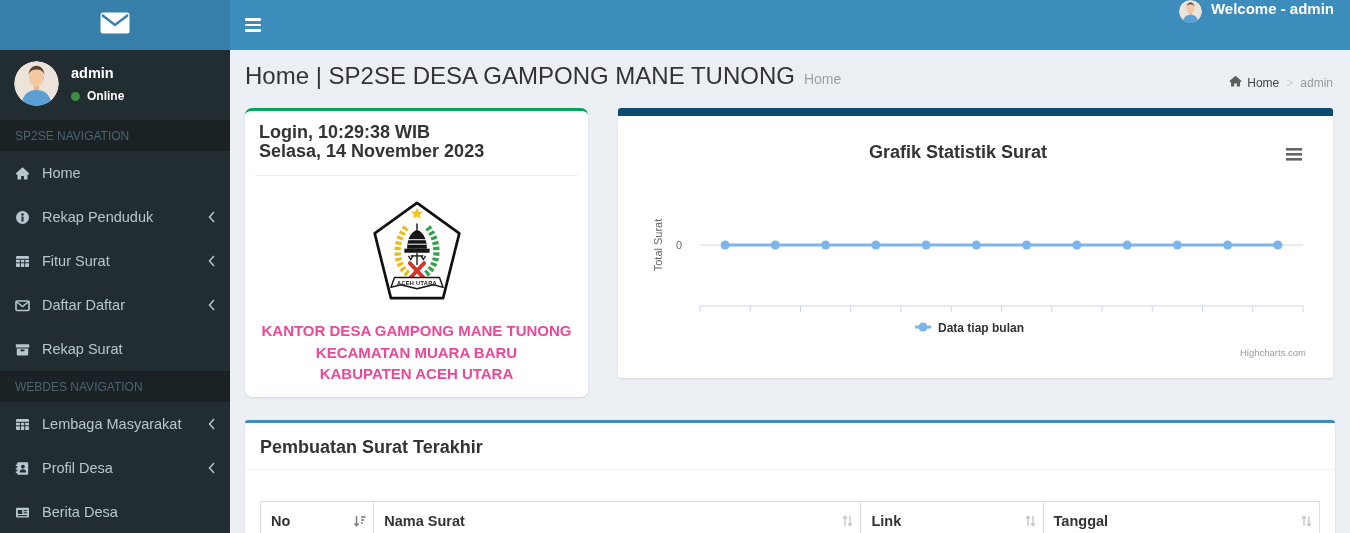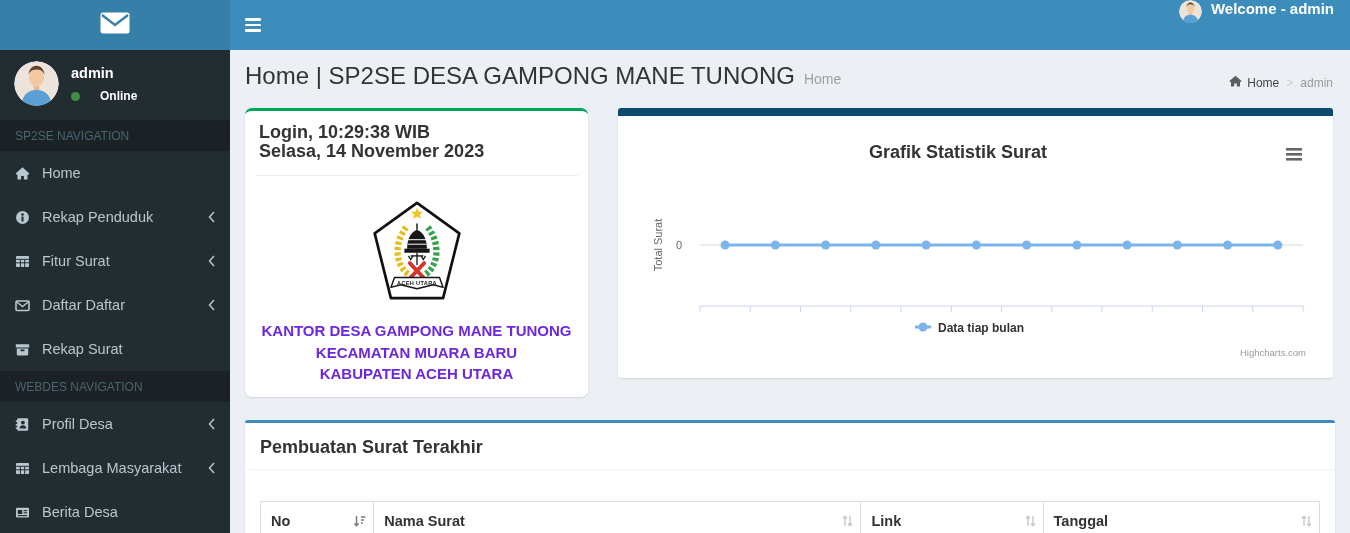--- a/index.html
+++ b/index.html
@@ -19,21 +19,21 @@
   .nav-right { margin-left:auto; display:flex; align-items:flex-start; gap:9px; padding:0 16px; height:50px; cursor:pointer; }
   .welcome { color:#fff; font-size:15px; font-weight:bold; }
   .mini-avatar { width:23px; height:23px; border-radius:50%; overflow:hidden; display:block; }
   .mini-avatar svg, .avatar svg { display:block; width:100%; height:100%; }
   
   .sidebar { position:absolute; top:50px; left:0; width:230px; bottom:0; background:#222d32; }
   .user-panel { display:flex; padding:11px 14px; height:70px; }
   .avatar { width:45px; height:45px; border-radius:50%; overflow:hidden; flex:none; }
   .user-info { margin-left:12px; padding-top:2px; }
   .user-name { color:#fff; font-weight:bold; font-size:14.5px; margin:2px 0 8px; }
-  .user-status { display:flex; align-items:center; gap:20px; color:#fff; font-size:12px; font-weight:bold; cursor:pointer; }
+  .user-status { display:flex; align-items:center; gap:7px; color:#fff; font-size:12px; font-weight:bold; cursor:pointer; }
   .dot { width:9px; height:9px; border-radius:50%; background:#3f8e43; display:inline-block; }
   .menu { list-style:none; margin:0; padding:0; }
   .menu-header { background:#1a2226; color:#4b646f; font-size:12px; padding:9px 15px 8px; }
   .menu-item { height:44px; display:flex; align-items:center; padding:0 15px; color:#b8c7ce;
     font-size:14.5px; cursor:pointer; }
   .micon { width:27px; display:flex; align-items:center; }
   .chev { margin-left:auto; display:flex; }
   
   .main { position:absolute; left:230px; top:50px; right:0; bottom:0; }
   .content-header { position:relative; padding:12px 15px 0; height:58px; }
@@ -47,21 +47,21 @@
   .breadcrumb .current { color:#999; }
   .row1 { display:flex; gap:30px; padding:0 15px; }
   .box { background:#fff; border-radius:3px; box-shadow:0 1px 2px rgba(0,0,0,.12); }
   .box-green { border-top:3px solid #00a65a; width:343px; height:289px;border-radius:7px; }
   .box-red { border-top:8px solid #0c4a6e; width:715px; height:270px; position:relative; }
   .box-blue { border-top:3px solid #3c8dbc; margin:23px 15px 0; height:160px; overflow:hidden; }
   
   .login-lines { padding:12px 10px 0 14px; font-size:18px; font-weight:bold; color:#333; line-height:19px; }
   hr.sep { border:none; border-top:1px solid #eee; margin:14px 10px 0; }
   .emblem-wrap { text-align:center; margin-top:24px; }
-  .office { margin-top:15px; text-align:center; font-size:15px; font-weight:bold; color:#6d28d9; line-height:21.5px; }
+  .office { margin-top:15px; text-align:center; font-size:15px; font-weight:bold; color:#ec4899; line-height:21.5px; }
   
   .chart { position:absolute; left:0; top:0; }
   .c-title { font-size:18px; font-weight:bold; fill:#333; }
   .c-axlabel, .c-tick { font-size:11px; fill:#666; }
   .c-legend { font-size:12px; font-weight:bold; fill:#333; }
   .c-credit { font-size:9.5px; fill:#999; }
   
   .tbox-header { padding:14px 15px 11px; font-size:18px; font-weight:bold; color:#333;
     border-bottom:1px solid #f4f4f4; }
   .tbox-body { padding:31px 15px 15px; }
@@ -198,48 +198,48 @@
             <path d="M1.8 6.4 H13.2 V12.6 A0.8 0.8 0 0 1 12.4 13.4 H2.6 A0.8 0.8 0 0 1 1.8 12.6 Z" fill="#b8c7ce"></path>
             <rect x="5.3" y="7.6" width="4.4" height="1.6" rx="0.8" fill="#222d32"></rect>
           </svg>
         </span>
       <span>Rekap Surat</span>
     </li>
     <li class="menu-header">WEBDES NAVIGATION</li>
     <li class="menu-item">
       <span class="micon">
           <svg width="15" height="15" viewBox="0 0 15 15">
-            <rect x="2.2" y="1.2" width="11" height="12.6" rx="1.2" fill="#b8c7ce"></rect>
-            <rect x="0.8" y="3.4" width="2" height="1.6" fill="#b8c7ce"></rect>
-            <rect x="0.8" y="7" width="2" height="1.6" fill="#b8c7ce"></rect>
-            <rect x="0.8" y="10.4" width="2" height="1.6" fill="#b8c7ce"></rect>
-            <circle cx="7.9" cy="5.6" r="1.9" fill="#222d32"></circle>
-            <path d="M4.6 11.4 C4.6 9.3 6 8.3 7.9 8.3 C9.8 8.3 11.2 9.3 11.2 11.4 Z" fill="#222d32"></path>
-          </svg>
-        </span>
-      <span>Profil Desa</span>
-      <span class="chev">
-          <svg width="7" height="12" viewBox="0 0 7 12">
-            <path d="M6 1 L1.5 6 L6 11" fill="none" stroke="#b8c7ce" stroke-width="1.5"></path>
-          </svg>
-        </span>
-    </li>
-    <li class="menu-item">
-      <span class="micon">
-          <svg width="15" height="15" viewBox="0 0 15 15">
             <rect x="1" y="2" width="13" height="11" rx="1" fill="#b8c7ce"></rect>
             <g stroke="#222d32" stroke-width="1">
               <line x1="1" y1="5.3" x2="14" y2="5.3"></line>
               <line x1="1" y1="8.8" x2="14" y2="8.8"></line>
               <line x1="5.4" y1="5.3" x2="5.4" y2="13"></line>
               <line x1="9.7" y1="5.3" x2="9.7" y2="13"></line>
             </g>
           </svg>
         </span>
       <span>Lembaga Masyarakat</span>
+      <span class="chev">
+          <svg width="7" height="12" viewBox="0 0 7 12">
+            <path d="M6 1 L1.5 6 L6 11" fill="none" stroke="#b8c7ce" stroke-width="1.5"></path>
+          </svg>
+        </span>
+    </li>
+    <li class="menu-item">
+      <span class="micon">
+          <svg width="15" height="15" viewBox="0 0 15 15">
+            <rect x="2.2" y="1.2" width="11" height="12.6" rx="1.2" fill="#b8c7ce"></rect>
+            <rect x="0.8" y="3.4" width="2" height="1.6" fill="#b8c7ce"></rect>
+            <rect x="0.8" y="7" width="2" height="1.6" fill="#b8c7ce"></rect>
+            <rect x="0.8" y="10.4" width="2" height="1.6" fill="#b8c7ce"></rect>
+            <circle cx="7.9" cy="5.6" r="1.9" fill="#222d32"></circle>
+            <path d="M4.6 11.4 C4.6 9.3 6 8.3 7.9 8.3 C9.8 8.3 11.2 9.3 11.2 11.4 Z" fill="#222d32"></path>
+          </svg>
+        </span>
+      <span>Profil Desa</span>
       <span class="chev">
           <svg width="7" height="12" viewBox="0 0 7 12">
             <path d="M6 1 L1.5 6 L6 11" fill="none" stroke="#b8c7ce" stroke-width="1.5"></path>
           </svg>
         </span>
     </li>
     <li class="menu-item">
       <span class="micon">
           <svg width="15" height="15" viewBox="0 0 15 15">
             <rect x="1" y="2.8" width="13" height="9.8" rx="1" fill="#b8c7ce"></rect>

